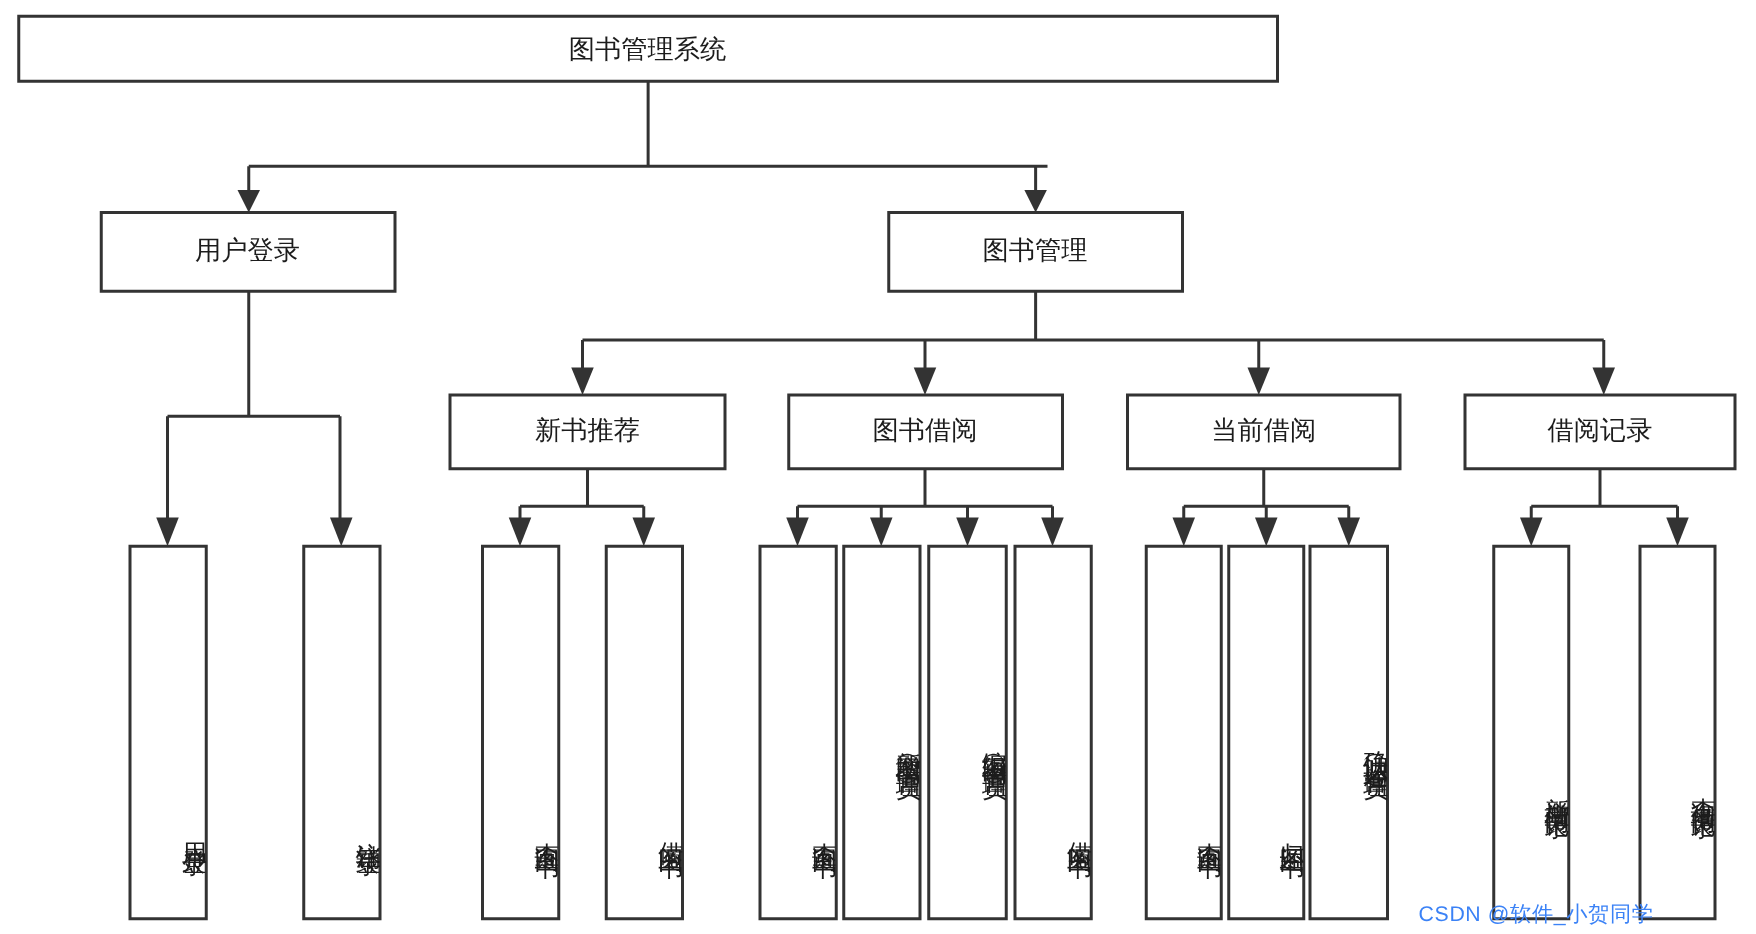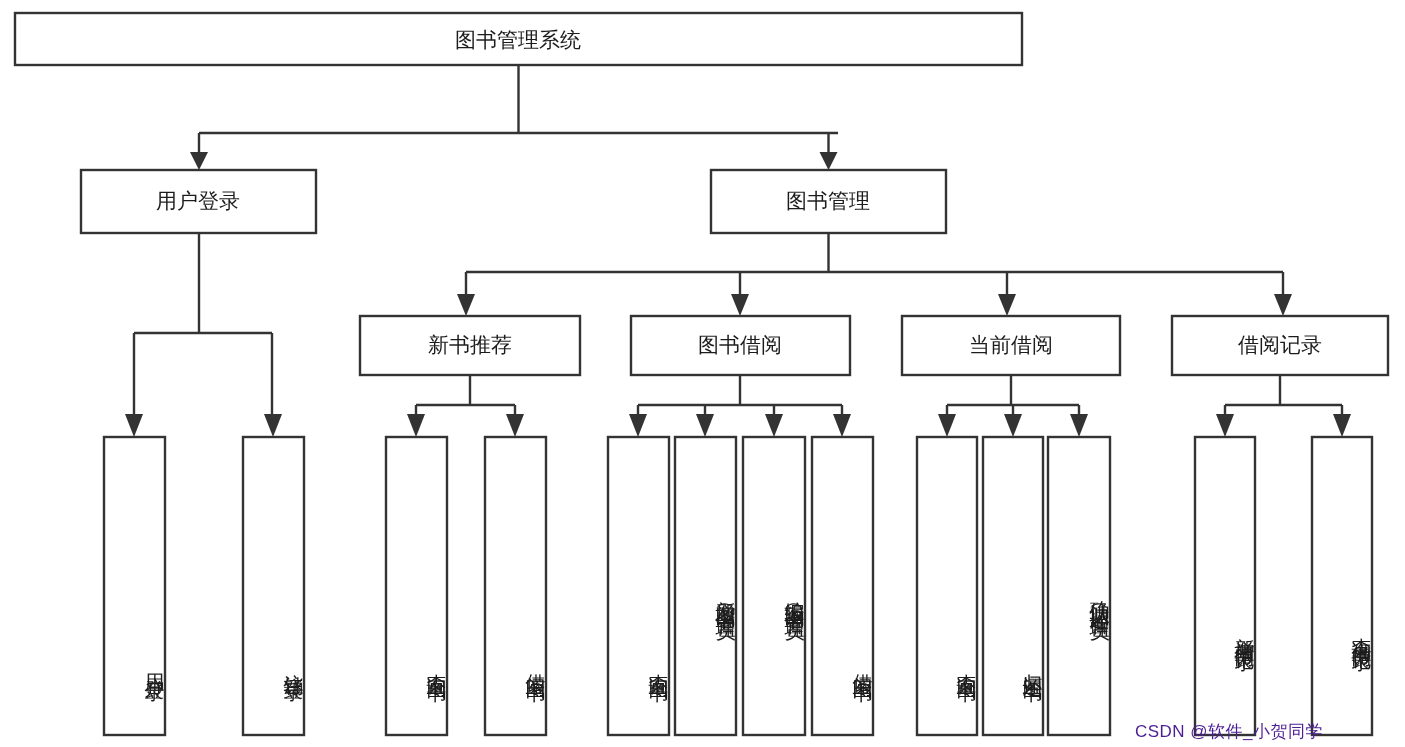--- a/index.html
+++ b/index.html
@@ -62,21 +62,21 @@
     align-items: flex-start;
     justify-content: center;
     pointer-events: none;
   }
   .watermark {
     position: absolute;
     right: 8px;
     bottom: 4px;
     font-family: "Liberation Sans", "DejaVu Sans", sans-serif;
     font-size: 17px;
-    color: #4c1d95;
+    color: #3b82f6;
     letter-spacing: 0.5px;
     white-space: nowrap;
   }
 </style>
 </head>
 <body>
 
 <div id="diagram-root">
 
   <svg id="tree-svg" viewBox="0 0 1405 747">

